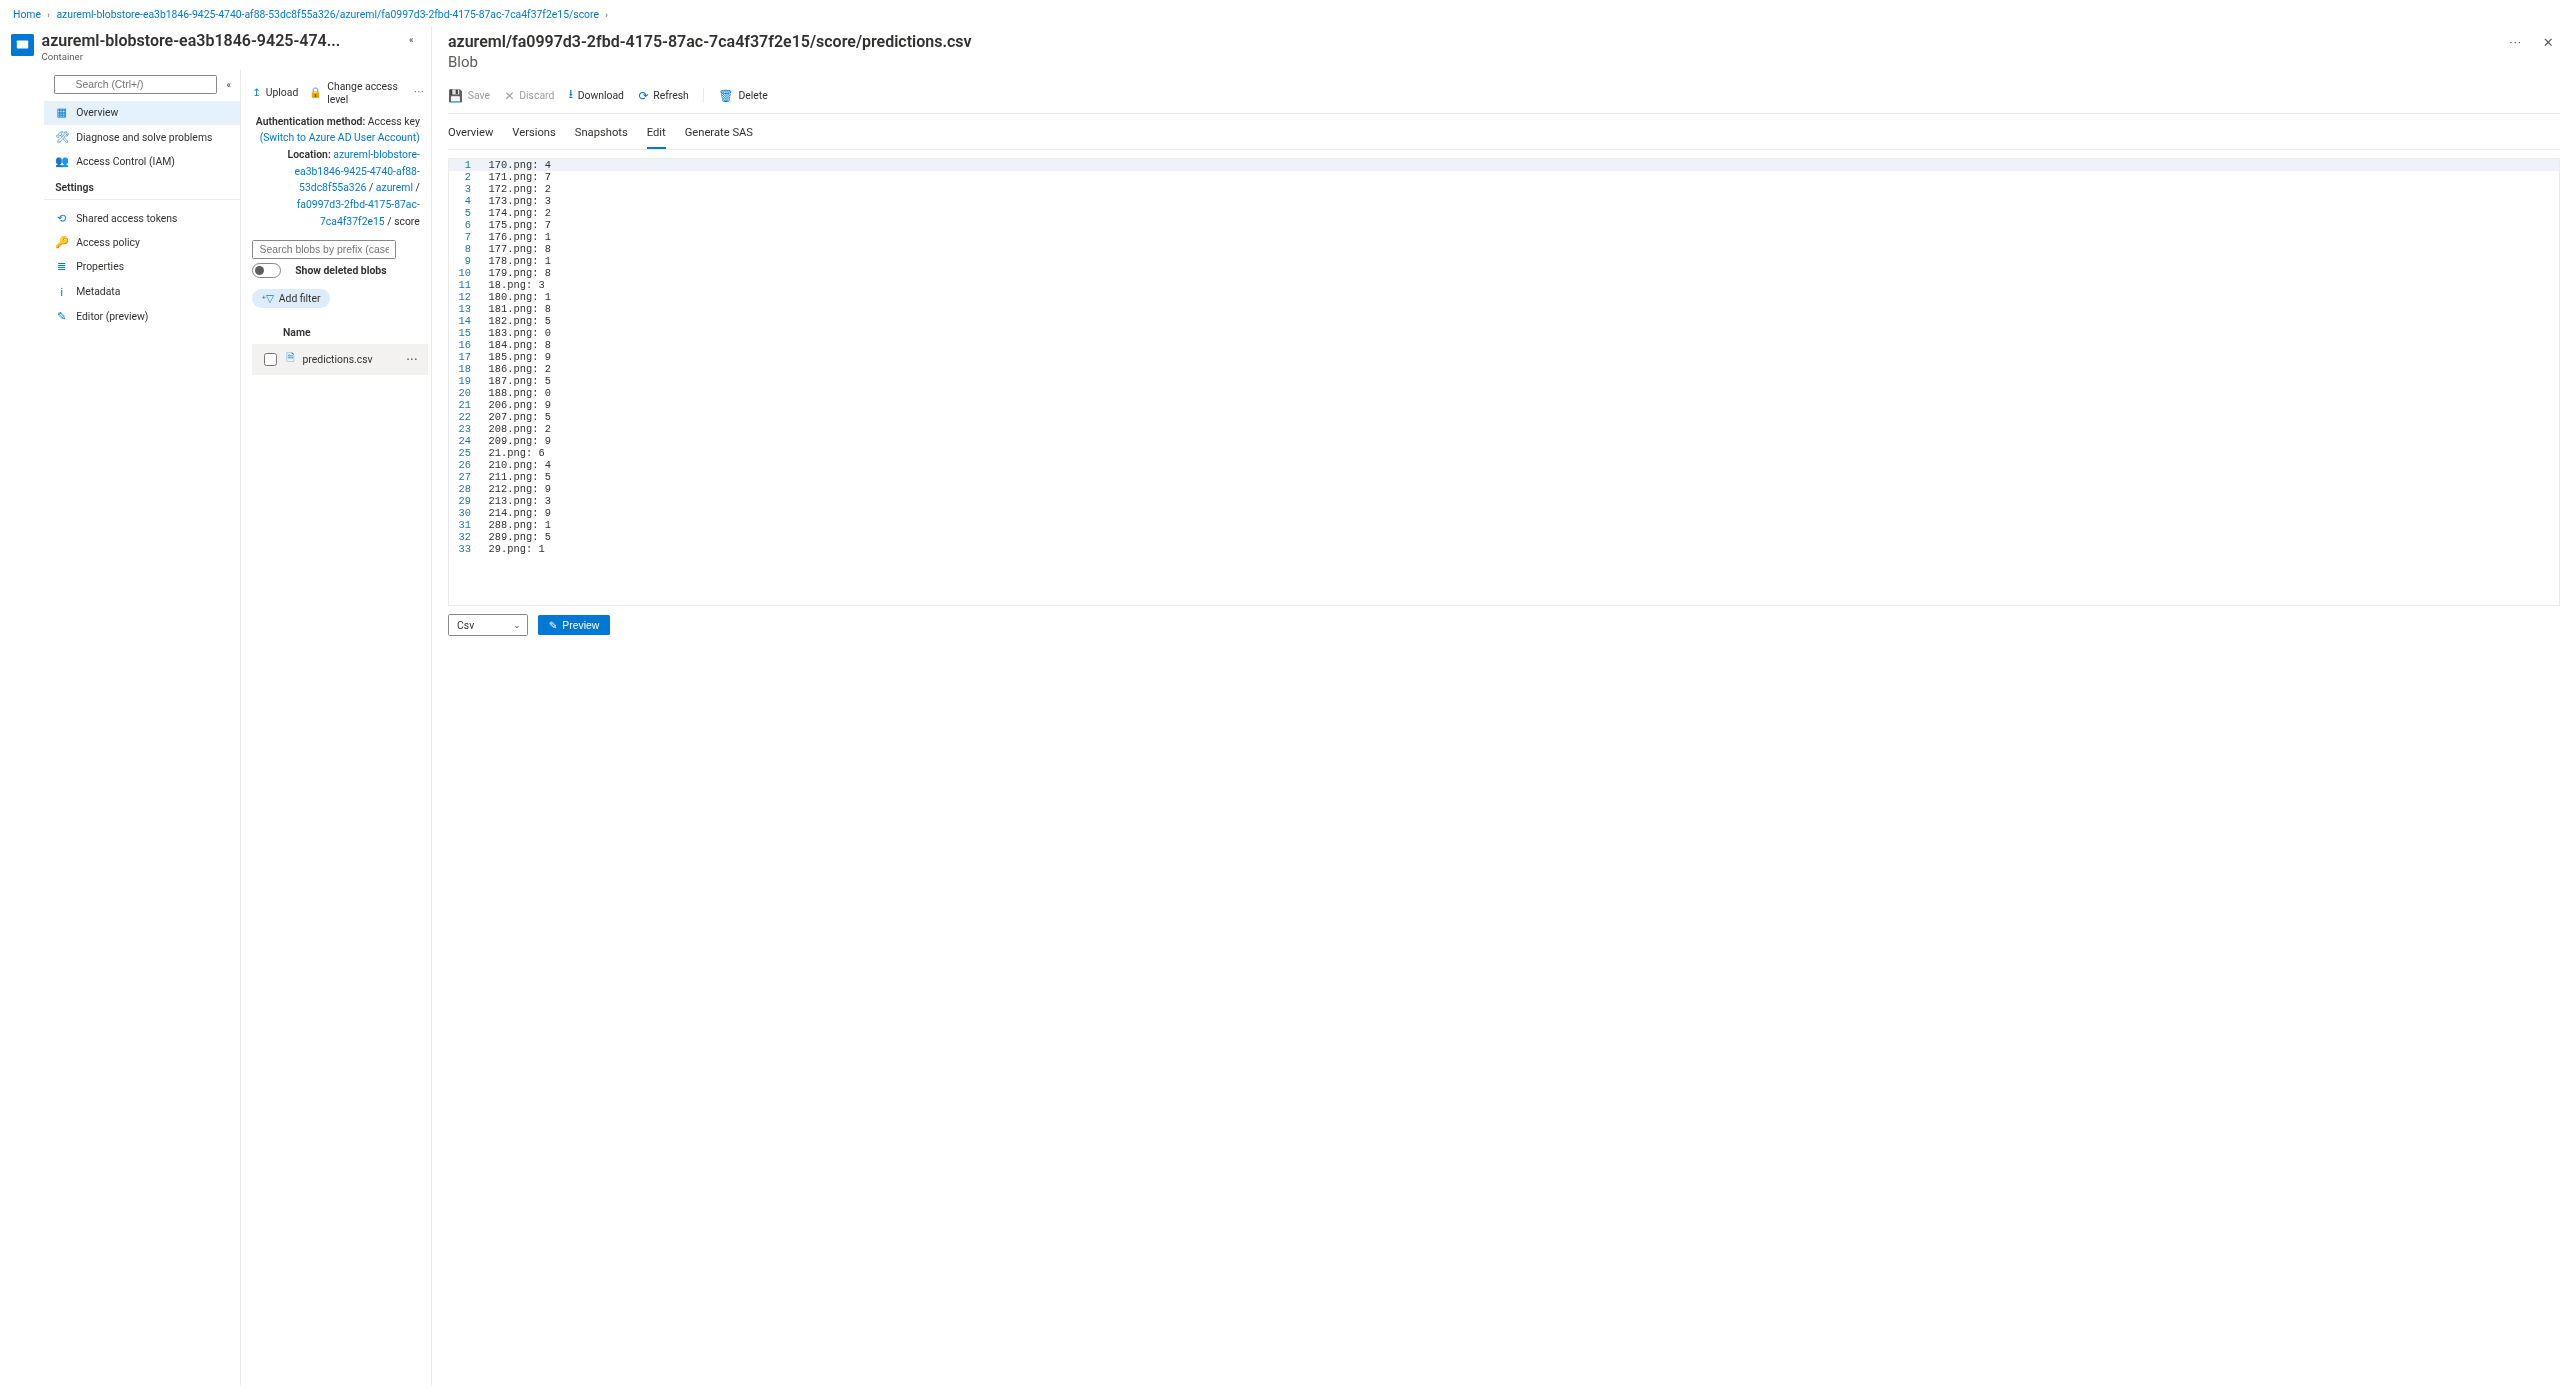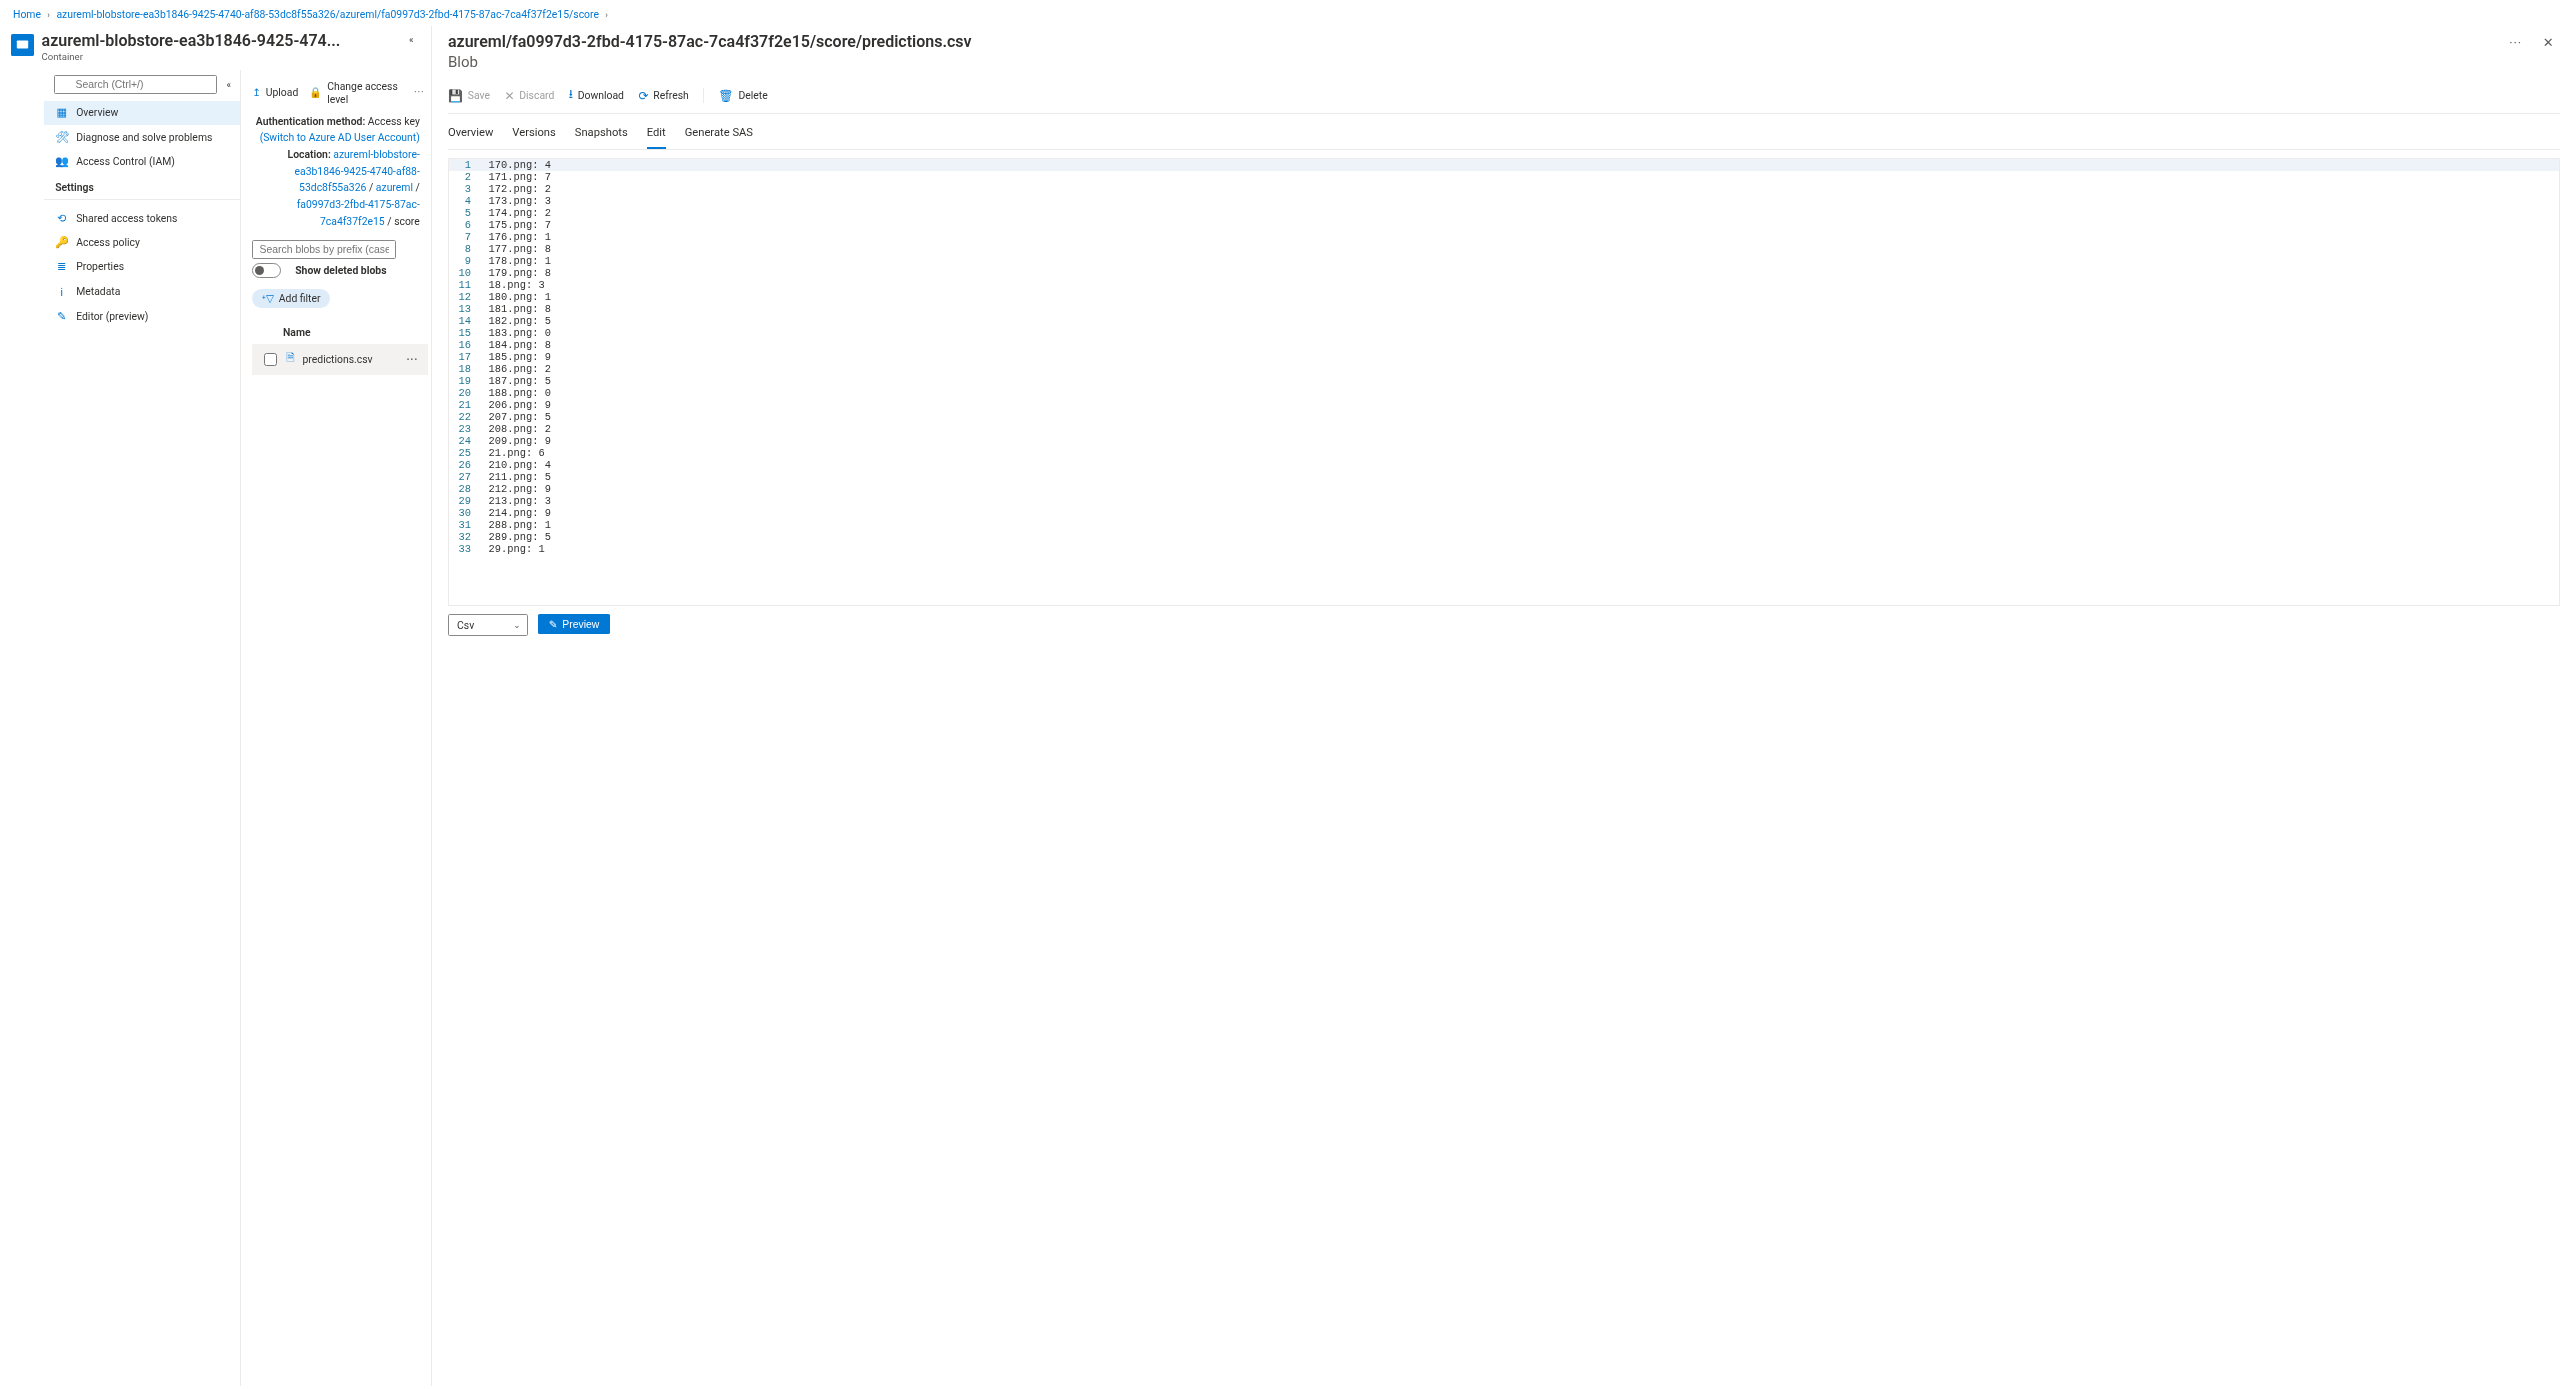--- a/index.html
+++ b/index.html
@@ -218,21 +218,21 @@
     text-align:right;
     padding-right:8px;
     color:#237893;
     user-select:none;
     flex-shrink: 0;
   }
   .code { padding-left:9.6px; white-space:pre;}
   .editor-line.current { background:#eef3fa; }
 
   .bottom-bar {
-    display:flex; align-items:flex-start; gap:9.6px;
+    display:flex; align-items:center; gap:9.6px;
     padding:8px 0 11.2px 0;
   }
   .select {
     border:0.8px solid #8a8886; border-radius:1.6px;
     padding:3.2px 22.4px 3.2px 8px;
     font-size:10.4px;
     position:relative;
     min-width:80px;
     background:#fff;
   }

